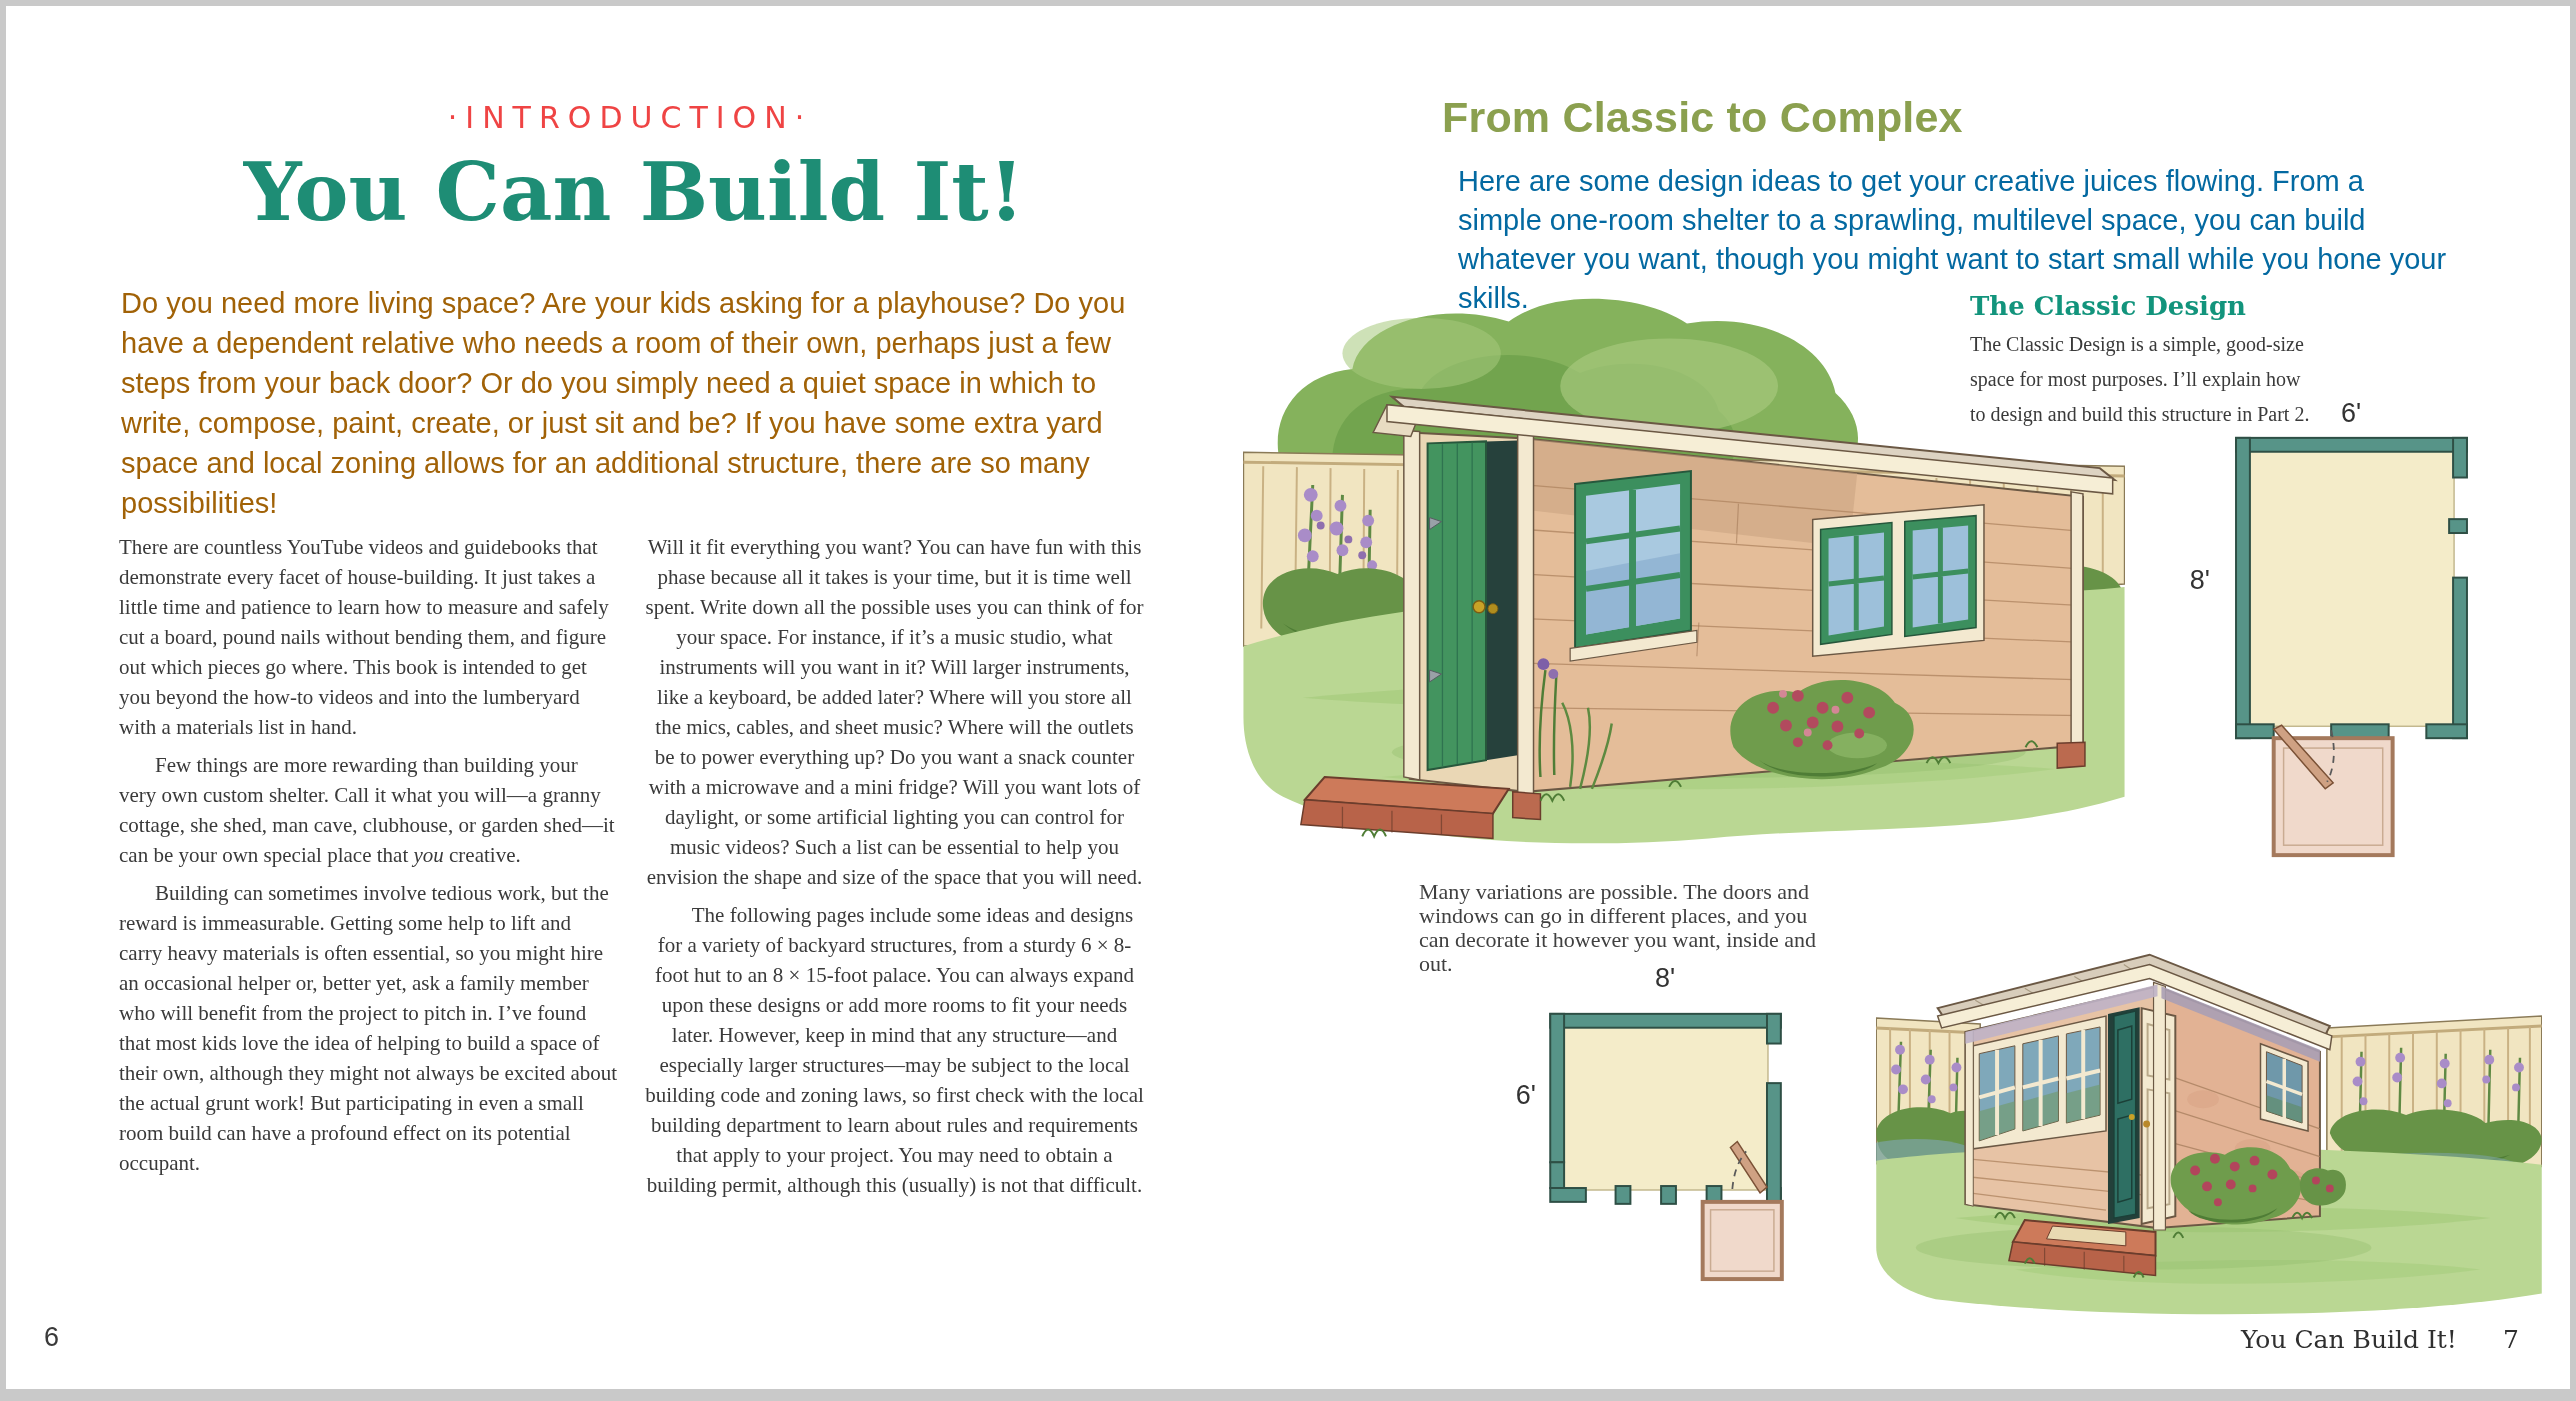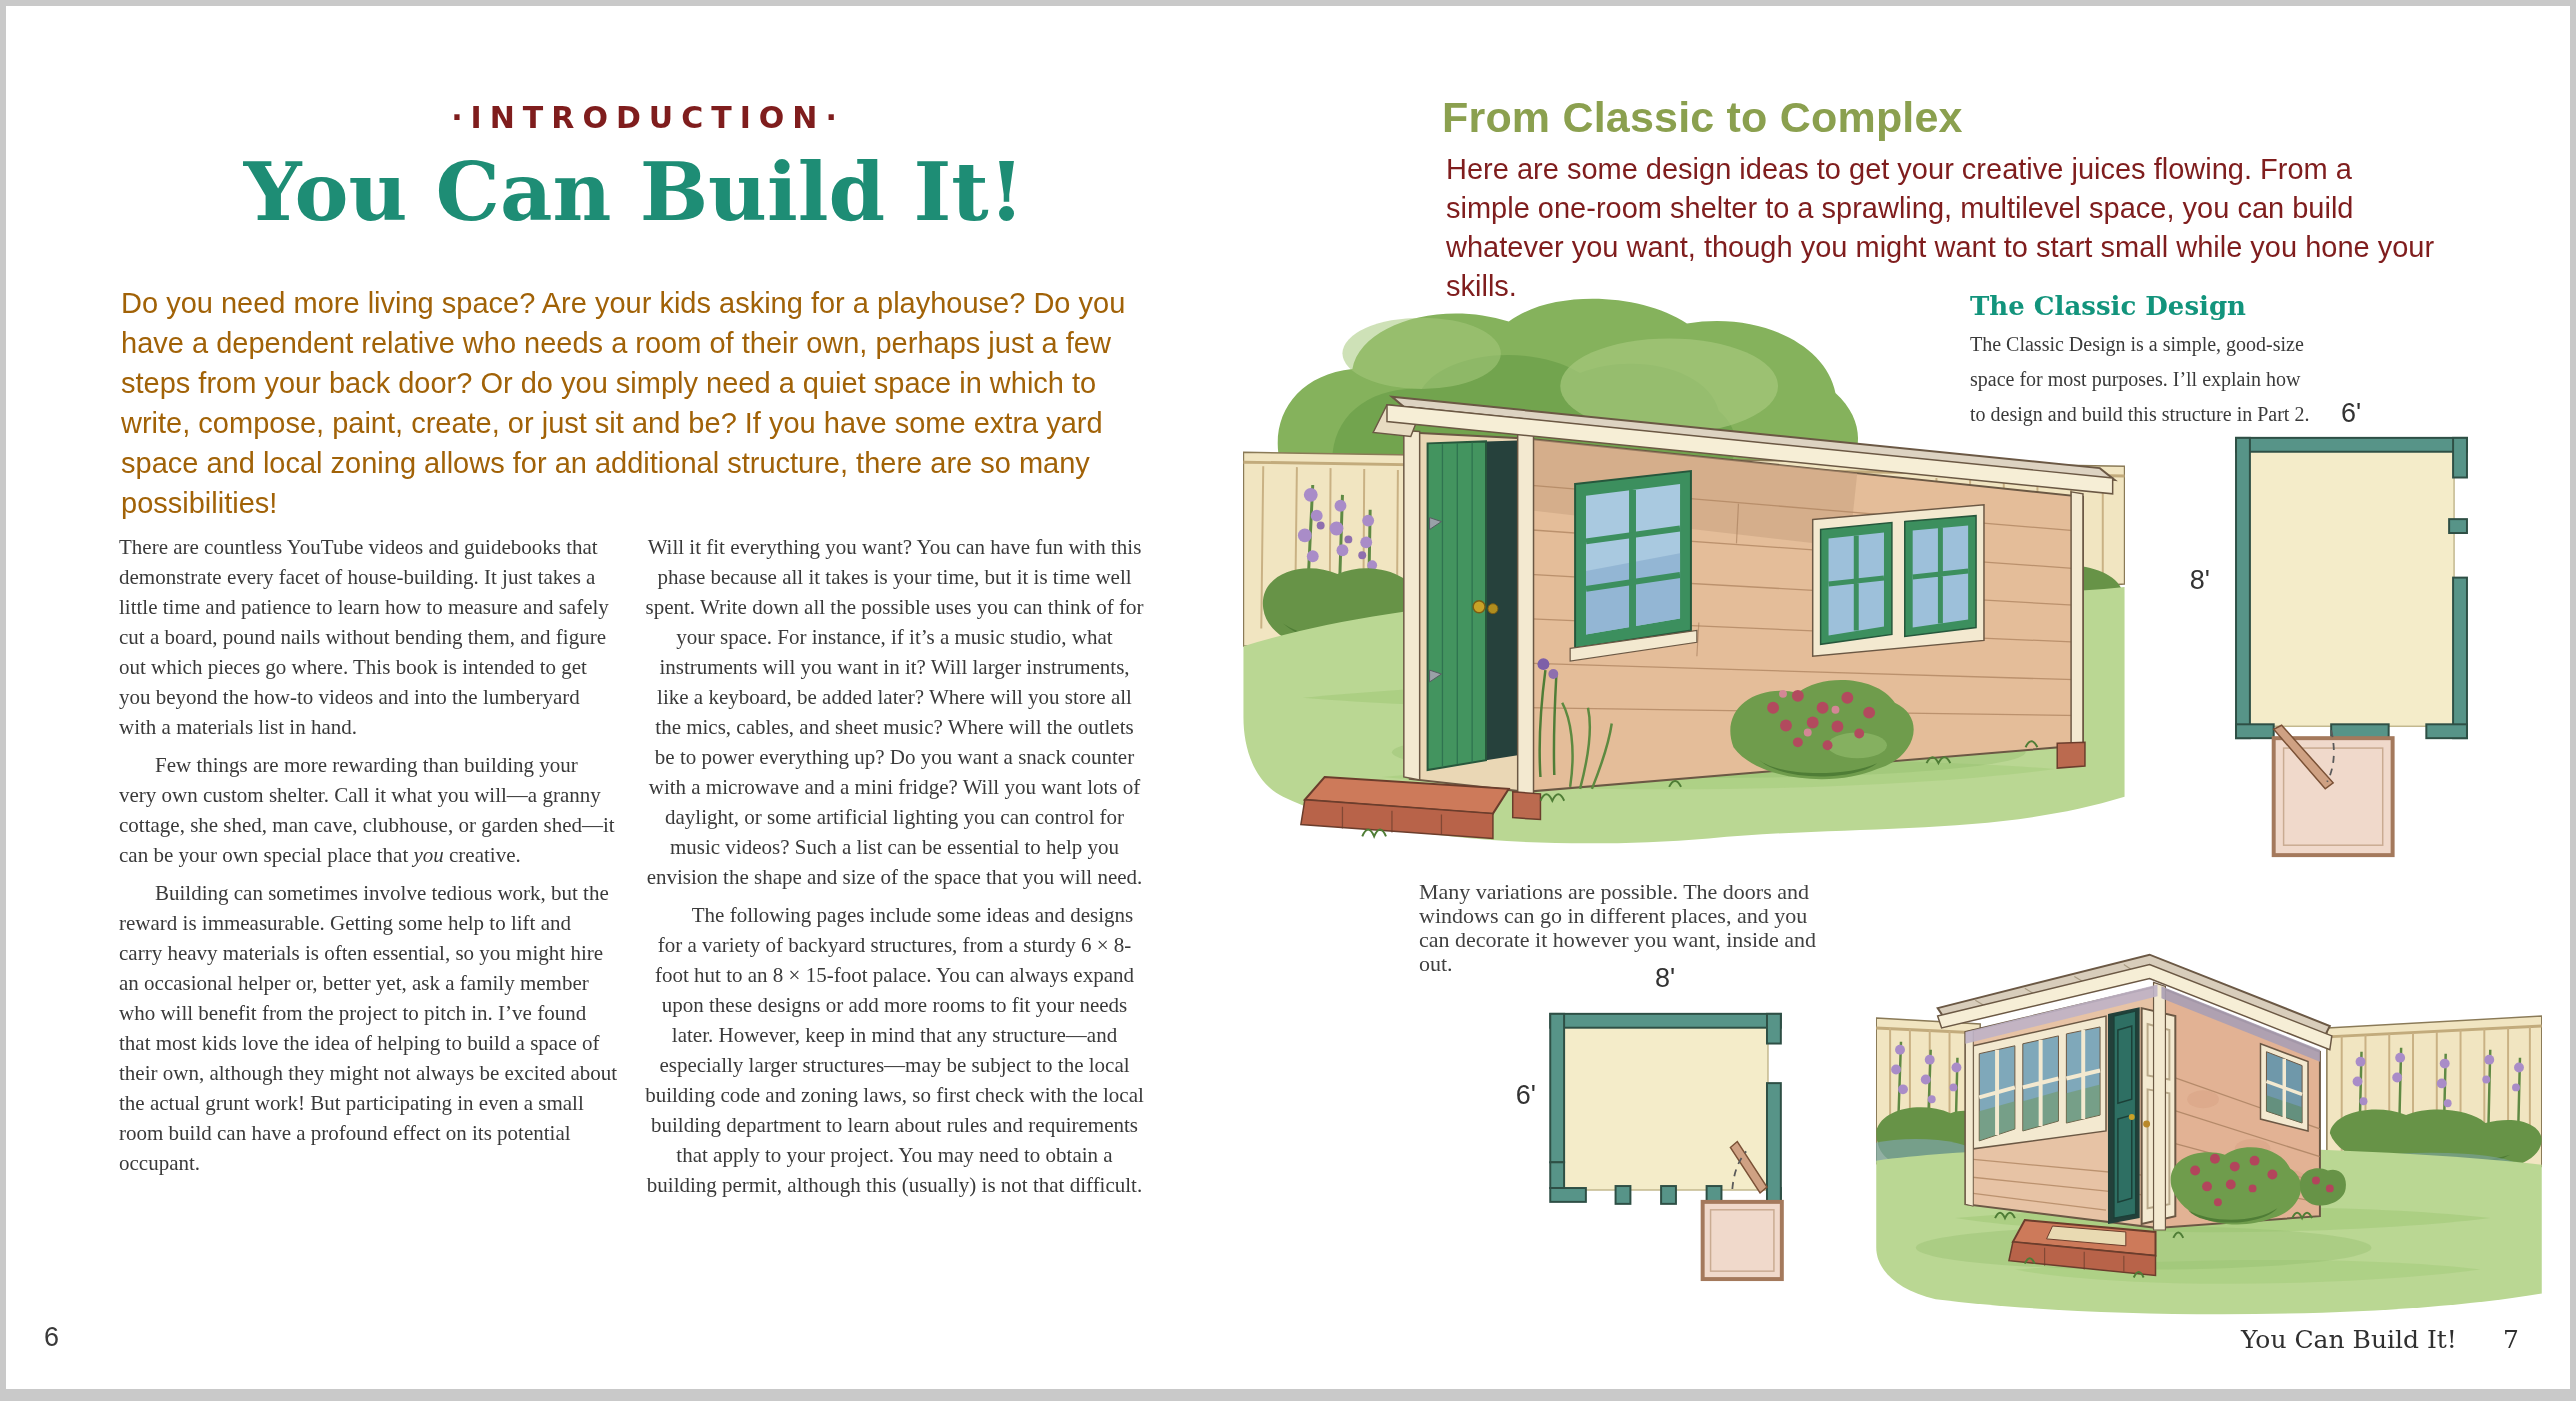--- a/index.html
+++ b/index.html
@@ -5,41 +5,41 @@
   html,body{margin:0;padding:0;background:#c9c9c9;}
   .stage{position:relative;width:2576px;height:1402px;background:#ffffff;overflow:hidden;
          font-family:"Liberation Sans",sans-serif;}
   .edge{position:absolute;background:#c9c9c9;z-index:60;}
   .edge.top{left:0;top:0;width:2576px;height:6px;}
   .edge.left{left:0;top:0;width:6px;height:1402px;}
   .edge.right{left:2570px;top:0;width:6px;height:1402px;}
   .edge.bottom{left:0;top:1389px;width:2576px;height:13px;}
 
   
-  .kicker{position:absolute;left:128px;top:100px;width:1040px;text-align:center;
-          font-family:"DejaVu Sans",sans-serif;font-weight:700;font-size:30px;
-          letter-spacing:8px;color:#7f1d1d;}
+  .kicker{position:absolute;left:110px;top:100px;width:1040px;text-align:center;
+          font-family:"DejaVu Sans",sans-serif;font-weight:400;font-size:30px;
+          letter-spacing:8px;color:#ef4444;}
   .title{position:absolute;left:114px;top:145px;width:1040px;text-align:center;margin:0;
          font-family:"DejaVu Serif",serif;font-weight:700;font-size:81px;line-height:1.15;
          color:#1e8d75;}
   .lede{position:absolute;left:109px;top:271px;width:1048px;margin:12px;
         font-size:29px;line-height:40px;color:#a16207;}
   .col{position:absolute;top:524px;width:515px;color:#3a3a3a;
        font-family:"Liberation Serif",serif;font-size:21px;line-height:30px;}
   .col1{left:111px;}
   .col2{left:637px;text-align:center;}
   .bp{margin:8px;}
   .indent{text-indent:36px;}
   .folio-left{position:absolute;left:44px;top:1322px;font-size:27px;color:#3a3a3a;z-index:10;}
 
   
   .heading{position:absolute;left:1442px;top:93px;margin:0;font-weight:700;font-size:43px;
            color:#8ba04f;letter-spacing:0.2px;}
-  .r-intro{position:absolute;left:1442px;top:146px;width:991px;margin:4px;
-           font-size:29px;line-height:39px;color:#7f1d1d;}
+  .r-intro{position:absolute;left:1442px;top:146px;width:991px;margin:16px;
+           font-size:29px;line-height:39px;color:#0369a1;}
   .classic{position:absolute;left:1970px;top:291px;width:345px;z-index:8;}
   .classic h3{margin:0 0 6px 0;font-family:"DejaVu Serif",serif;font-weight:700;
               font-size:26px;color:#12947c;}
   .classic p{margin:0;font-family:"Liberation Serif",serif;font-size:20px;line-height:35px;
              color:#3a3a3a;}
   .caption{position:absolute;left:1419px;top:864px;width:398px;z-index:8;
            font-family:"Liberation Serif",serif;font-size:22px;line-height:24px;color:#404040;margin-top:16px;}
   .plan-label{position:absolute;font-size:27px;color:#333;z-index:8;}
   .lbl-p1-w{left:2222px;top:398px;width:258px;text-align:center;}
   .lbl-p1-d{left:2158px;top:565px;width:52px;text-align:right;}

